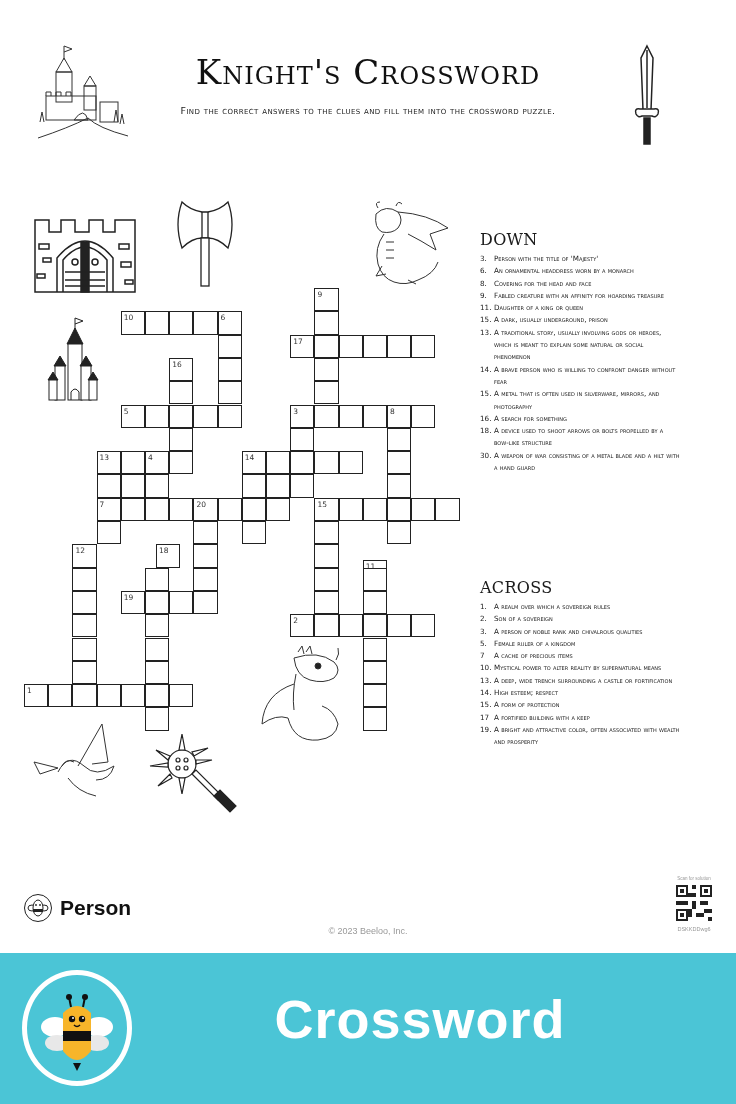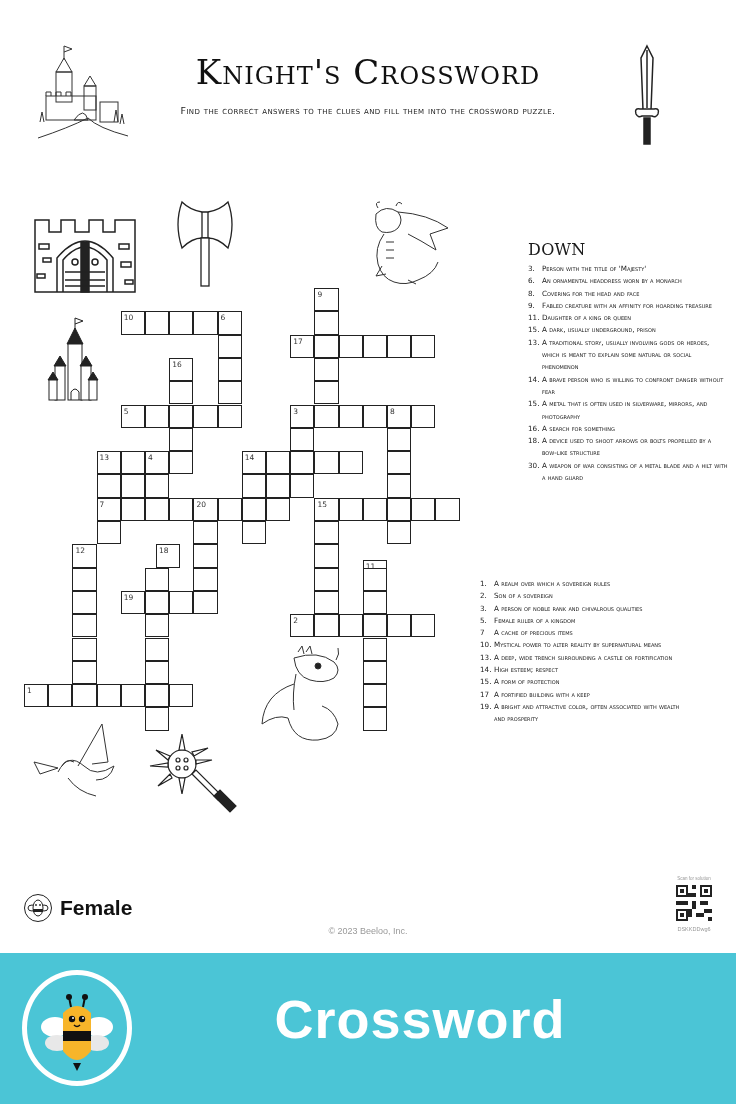--- a/index.html
+++ b/index.html
@@ -288,38 +288,39 @@
     <div class="cell" style="left: 411.2px; top: 614.2px;"></div>
     <div class="cell" style="left: 24px; top: 684.1px;">
       <span class="num">1</span>
     </div>
     <div class="cell" style="left: 48.2px; top: 684.1px;"></div>
     <div class="cell" style="left: 96.6px; top: 684.1px;"></div>
     <div class="cell" style="left: 120.8px; top: 684.1px;"></div>
     <div class="cell" style="left: 169.2px; top: 684.1px;"></div>
   </div>
 
-<div class="abs clues" style="top:240px;margin-left:48px;">
+<div class="abs clues" style="top:230px;">
   <h2>DOWN</h2>
   <div id="down-list">
       <div class="clue"><span class="n">3.</span><span>Person with the title of 'Majesty'</span></div>
       <div class="clue"><span class="n">6.</span><span>An ornamental headdress worn by a monarch</span></div>
       <div class="clue"><span class="n">8.</span><span>Covering for the head and face</span></div>
       <div class="clue"><span class="n">9.</span><span>Fabled creature with an affinity for hoarding treasure</span></div>
       <div class="clue"><span class="n">11.</span><span>Daughter of a king or queen</span></div>
       <div class="clue"><span class="n">15.</span><span>A dark, usually underground, prison</span></div>
       <div class="clue"><span class="n">13.</span><span>A traditional story, usually involving gods or heroes, which is meant to explain some natural or social phenomenon</span></div>
       <div class="clue"><span class="n">14.</span><span>A brave person who is willing to confront danger without fear</span></div>
       <div class="clue"><span class="n">15.</span><span>A metal that is often used in silverware, mirrors, and photography</span></div>
       <div class="clue"><span class="n">16.</span><span>A search for something</span></div>
       <div class="clue"><span class="n">18.</span><span>A device used to shoot arrows or bolts propelled by a bow-like structure</span></div>
       <div class="clue"><span class="n">30.</span><span>A weapon of war consisting of a metal blade and a hilt with a hand guard</span></div>
     </div>
 </div>
 <div class="abs clues" style="top:578px;">
+  <h2>ACROSS</h2>
   <div id="across-list">
       <div class="clue"><span class="n">1.</span><span>A realm over which a sovereign rules</span></div>
       <div class="clue"><span class="n">2.</span><span>Son of a sovereign</span></div>
       <div class="clue"><span class="n">3.</span><span>A person of noble rank and chivalrous qualities</span></div>
       <div class="clue"><span class="n">5.</span><span>Female ruler of a kingdom</span></div>
       <div class="clue"><span class="n">7</span><span>A cache of precious items</span></div>
       <div class="clue"><span class="n">10.</span><span>Mystical power to alter reality by supernatural means</span></div>
       <div class="clue"><span class="n">13.</span><span>A deep, wide trench surrounding a castle or fortification</span></div>
       <div class="clue"><span class="n">14.</span><span>High esteem; respect</span></div>
       <div class="clue"><span class="n">15.</span><span>A form of protection</span></div>
@@ -332,21 +333,21 @@
   <div class="circ">
     <svg width="26" height="26" viewBox="0 0 26 26" style="position:absolute;left:0;top:0;">
       <ellipse cx="7" cy="13" rx="4" ry="3" fill="none" stroke="#222"></ellipse>
       <ellipse cx="19" cy="13" rx="4" ry="3" fill="none" stroke="#222"></ellipse>
       <ellipse cx="13" cy="13" rx="5" ry="8" fill="#fff" stroke="#222"></ellipse>
       <rect x="8" y="14" width="10" height="3" fill="#222"></rect>
       <circle cx="11" cy="10" r="0.9" fill="#222"></circle>
         <circle cx="15" cy="10" r="0.9" fill="#222"></circle>
     </svg>
   </div>
-  <span class="word">Female</span>
+  <span class="word">Person</span>
 </div>
 <div class="abs copyright">© 2023 Beeloo, Inc.</div>
 <div class="abs qr-caption">Scan for solution</div>
 <div class="abs qr">
   <svg width="36" height="38" viewBox="0 0 9 9" shape-rendering="crispEdges">
     <rect x="0" y="0" width="3" height="3" fill="#222"></rect>
       <rect x="0.5" y="0.5" width="2" height="2" fill="#fff"></rect>
       <rect x="1" y="1" width="1" height="1" fill="#222"></rect>
     <rect x="6" y="0" width="3" height="3" fill="#222"></rect>
       <rect x="6.5" y="0.5" width="2" height="2" fill="#fff"></rect>

